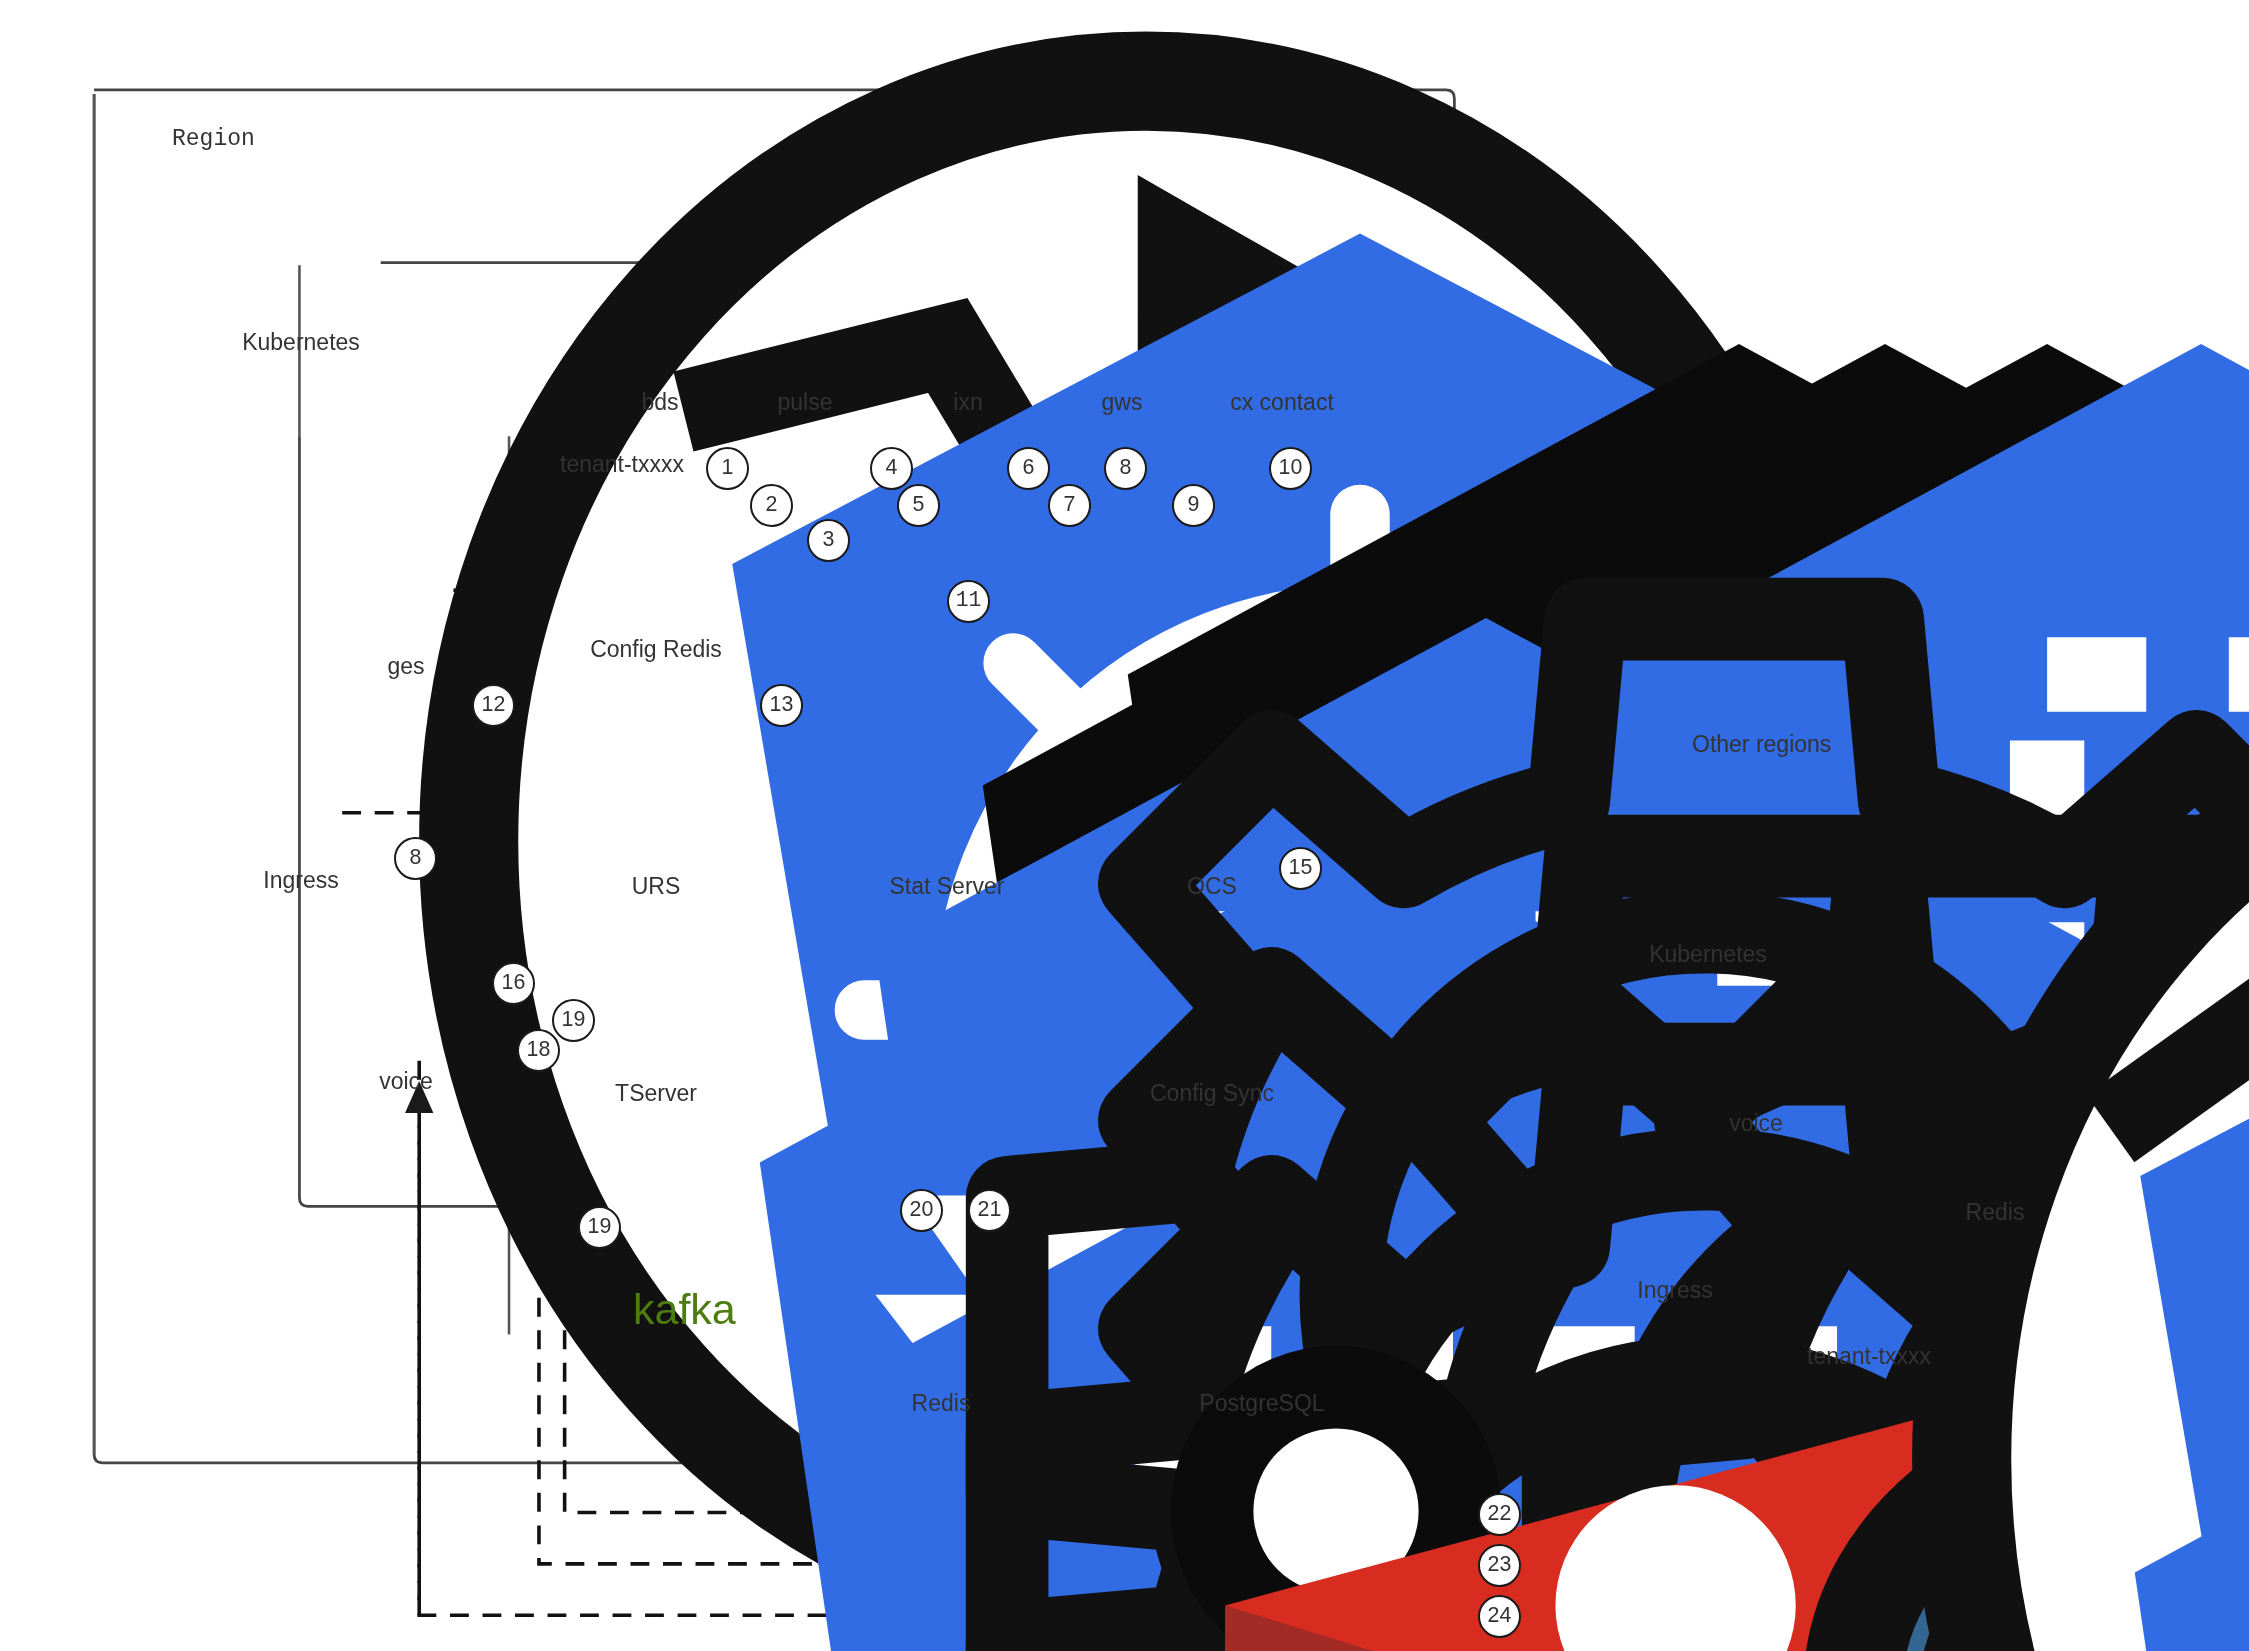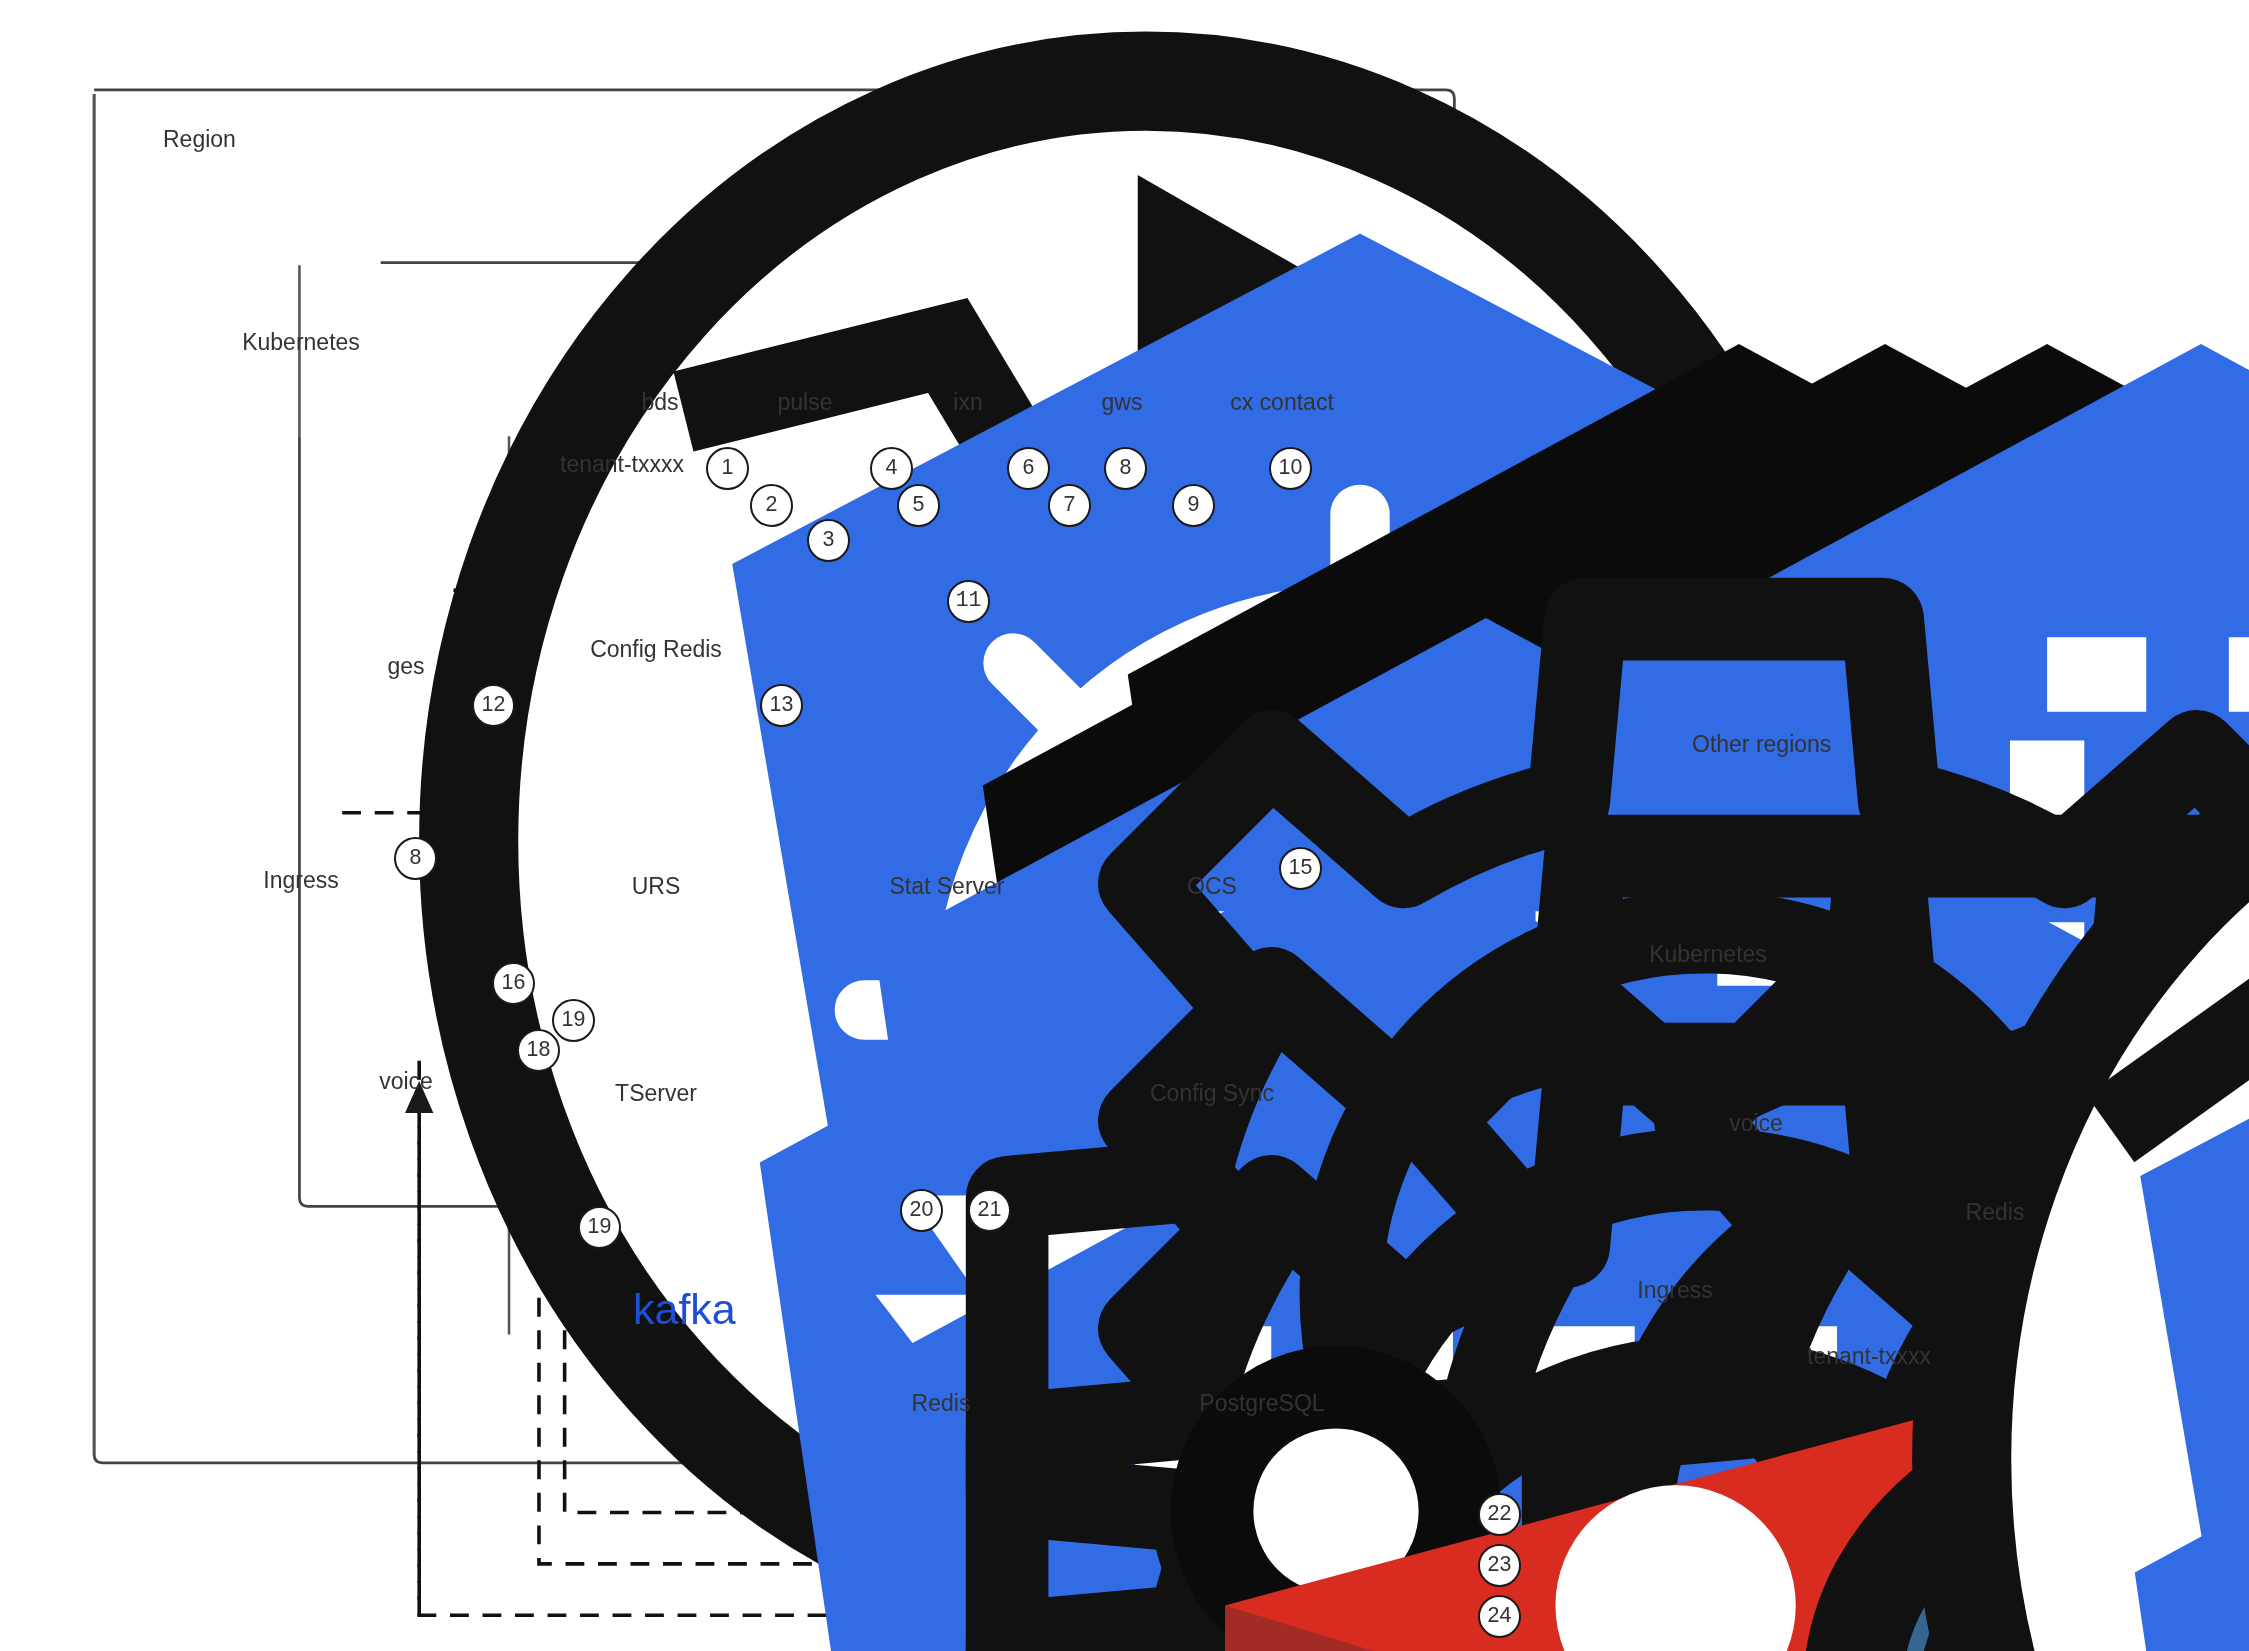--- a/index.html
+++ b/index.html
@@ -121,21 +121,21 @@
   </g>
 </svg>
 
 <div class="icon" style="left:21.4px;top:15.4px;width:103px;height:103px;">
   <svg viewBox="0 0 100 100" width="103" height="103">
     <ellipse cx="50" cy="50" rx="41" ry="46" fill="#fff" stroke="#111" stroke-width="6"></ellipse>
     <path d="M22,24 L38,20 L44,30 L34,36 L40,46 L32,56 L36,72 L46,84 L50,96" fill="none" stroke="#111" stroke-width="5"></path>
     <path d="M52,14 L66,22 L60,34 L72,40 L78,30 L86,40 L82,62 L68,76 L58,70 L54,50 L46,44 L52,34 Z" fill="none" stroke="#111" stroke-width="5"></path>
   </svg>
 </div>
-<div class="lbl box-label" style="left:163px;top:126px;">Region</div>
+<div class="lbl box-label" style="left:172px;top:126px;font-family:Liberation Mono, monospace;">Region</div>
 
 <div class="icon" style="left:235px;top:184px;width:128px;height:128px;">
   <svg viewBox="0 0 100 100" width="128" height="128">
     <path d="M50,3 L88,23 L80,70 L50,95 L20,70 L12,23 Z" fill="#326CE5"></path>
     <g fill="none" stroke="#fff" stroke-width="3.6" stroke-linecap="round">
       <circle cx="50" cy="50" r="24"></circle>
       <circle cx="50" cy="50" r="11"></circle>
       <line x1="50" y1="20" x2="50" y2="39"></line>
           <line x1="50" y1="61" x2="50" y2="80"></line>
       <line x1="20" y1="50" x2="39" y2="50"></line>
@@ -311,21 +311,21 @@
     </g>
     <g fill="#fff">
       <circle cx="15" cy="10" r="3.5"></circle>
           <circle cx="15" cy="33" r="4"></circle>
           <circle cx="15" cy="57" r="3.5"></circle>
       <circle cx="38" cy="20" r="4"></circle>
           <circle cx="38" cy="46" r="4"></circle>
     </g>
   </svg>
 </div>
-<div class="lbl" style="left:633px;top:1285px;font-size:43px;color:#1d4ed8;font-family:'Liberation Sans',sans-serif;">kafka</div>
+<div class="lbl" style="left:633px;top:1285px;font-size:43px;color:#4d7c0f;font-family:'Liberation Sans',sans-serif;">kafka</div>
 
 <div class="icon" style="left:881px;top:1275px;width:120px;height:107px;">
   <svg viewBox="0 0 120 110" width="120" height="107">
     <g>
       <path d="M60,74 L112,62 L112,78 L60,94 L8,78 L8,62 Z" fill="#A32B26"></path>
       <path d="M60,54 L112,42 L112,58 L60,74 L8,58 L8,42 Z" fill="#C6302B"></path>
       <path d="M60,34 L112,22 L112,38 L60,54 L8,38 L8,22 Z" fill="#A32B26"></path>
       <path d="M60,8 L112,22 L60,38 L8,22 Z" fill="#D82C20"></path>
     </g>
     <g fill="#fff">

